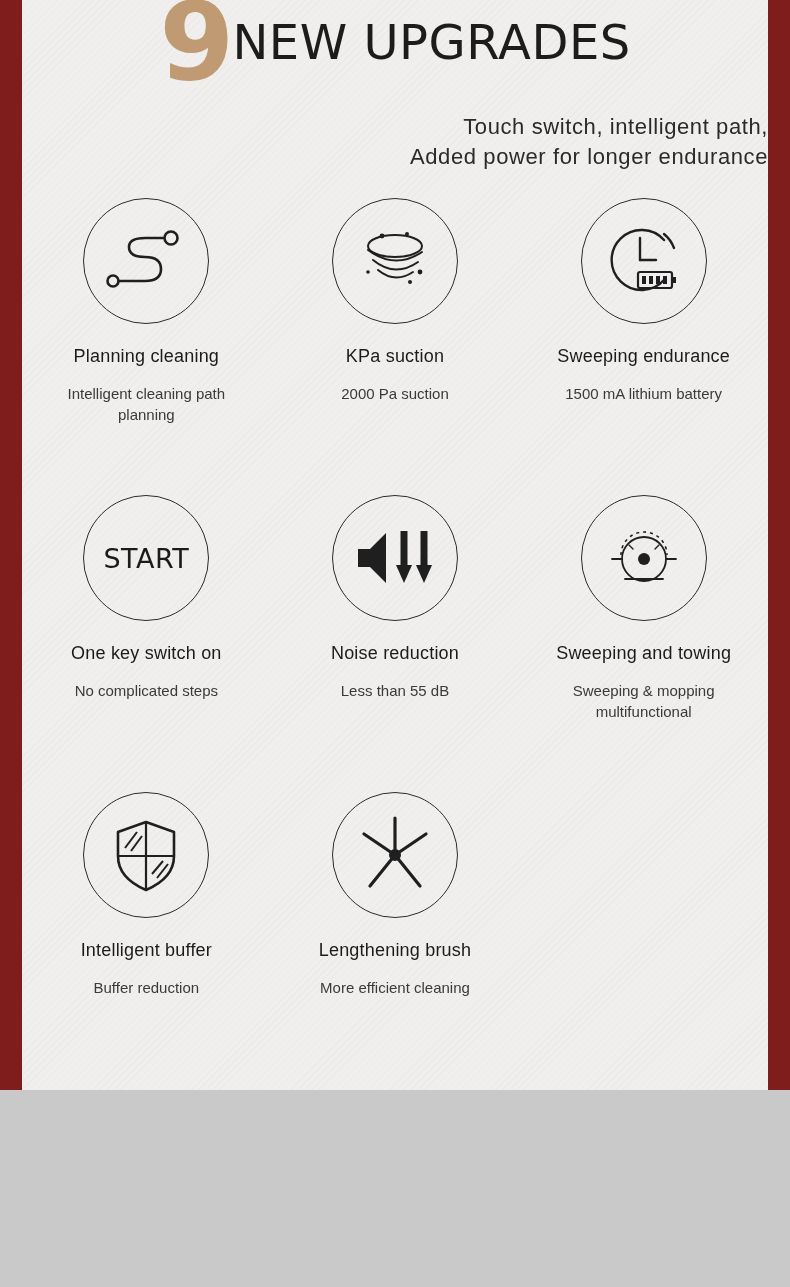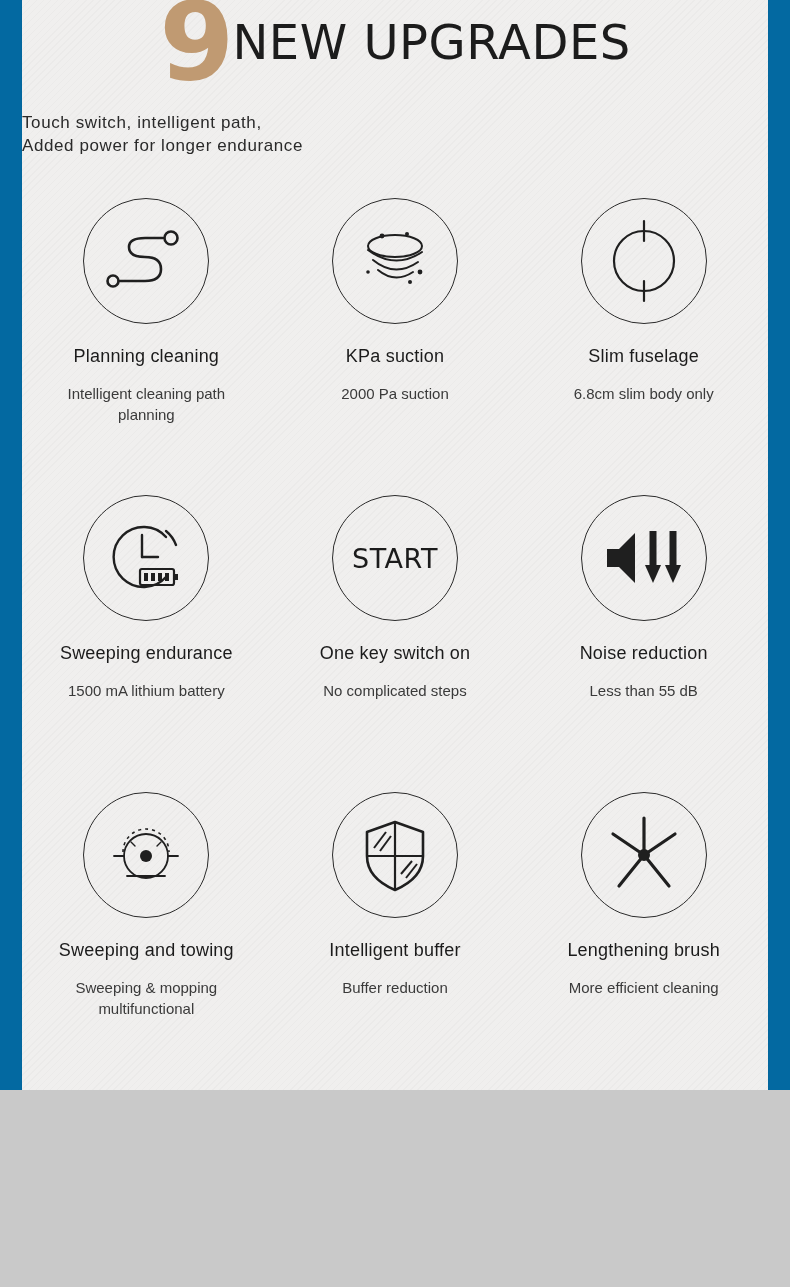--- a/index.html
+++ b/index.html
@@ -12,21 +12,21 @@
     height: 1287px;
     position: relative;
     font-family: "Liberation Sans", sans-serif;
     overflow: hidden;
   }
   .page {
     position: absolute;
     left: 0; top: 0;
     width: 790px;
     height: 1090px;
-    background: #0369a1;
+    background: #7f1d1d;
     overflow: hidden;
   }
   
   .panel {
     position: absolute;
     left: 22px;
     top: 0px;
     width: 746px;
     height: 1090px;
     background:
@@ -77,22 +77,22 @@
     font-weight: 400;
     color: #1c1c1c;
     letter-spacing: 0.5px;
     vertical-align: 6px;
   }
   .subtitle {
     position: absolute;
     left: 0;
     top: 112px;
     width: 746px;
-    text-align: left;
-    font-size: 17px;
+    text-align: right;
+    font-size: 22px;
     color: #2a2a2a;
     letter-spacing: 0.6px;
     line-height: 1.35;
   }
   .subtitle span { display: block; }
 
   
   .grid {
     position: absolute;
     left: 0;
@@ -183,31 +183,20 @@
             <circle cx="55" cy="8" r="2.0" fill="#1f1f1f"></circle>
             <circle cx="68" cy="46" r="2.4" fill="#1f1f1f"></circle>
             <circle cx="58" cy="56" r="2.0" fill="#1f1f1f"></circle>
             <circle cx="16" cy="46" r="1.8" fill="#1f1f1f"></circle>
           </svg>
         </div>
         <div class="cell-title">KPa suction</div>
         <div class="cell-desc">2000 Pa suction</div>
       </div>
 
-      <div class="cell">
-        <div class="circle">
-          <svg width="84" height="84" viewBox="0 0 84 84">
-            <circle cx="42" cy="42" r="30" fill="none" stroke="#1f1f1f" stroke-width="2.2"></circle>
-            <line x1="42" y1="2" x2="42" y2="22" stroke="#1f1f1f" stroke-width="2.2" stroke-linecap="round"></line>
-            <line x1="42" y1="62" x2="42" y2="82" stroke="#1f1f1f" stroke-width="2.2" stroke-linecap="round"></line>
-          </svg>
-        </div>
-        <div class="cell-title">Slim fuselage</div>
-        <div class="cell-desc">6.8cm slim body only</div>
-      </div>
 
       <div class="cell">
         <div class="circle">
           <svg width="84" height="78" viewBox="0 0 84 78">
             <path d="M62 18 A30 30 0 1 0 62 58" fill="none" stroke="#1f1f1f" stroke-width="2.4" stroke-linecap="round"></path>
             <path d="M62 12 A33 33 0 0 1 72 26" fill="none" stroke="#1f1f1f" stroke-width="2.4" stroke-linecap="round"></path>
             <line x1="38" y1="16" x2="38" y2="38" stroke="#1f1f1f" stroke-width="2.4" stroke-linecap="round"></line>
             <line x1="38" y1="38" x2="54" y2="38" stroke="#1f1f1f" stroke-width="2.4" stroke-linecap="round"></line>
             <rect x="36" y="50" width="34" height="16" rx="2" fill="none" stroke="#1f1f1f" stroke-width="2.2"></rect>
             <rect x="70" y="55" width="4" height="6" fill="#1f1f1f"></rect>

